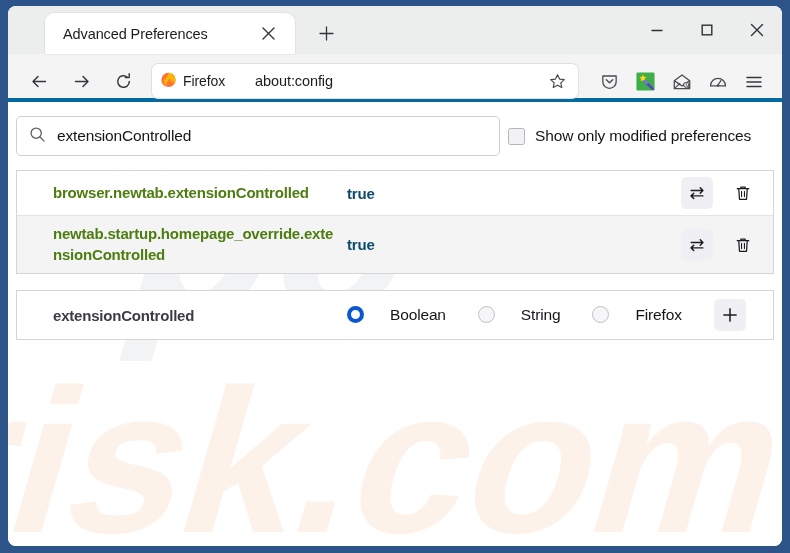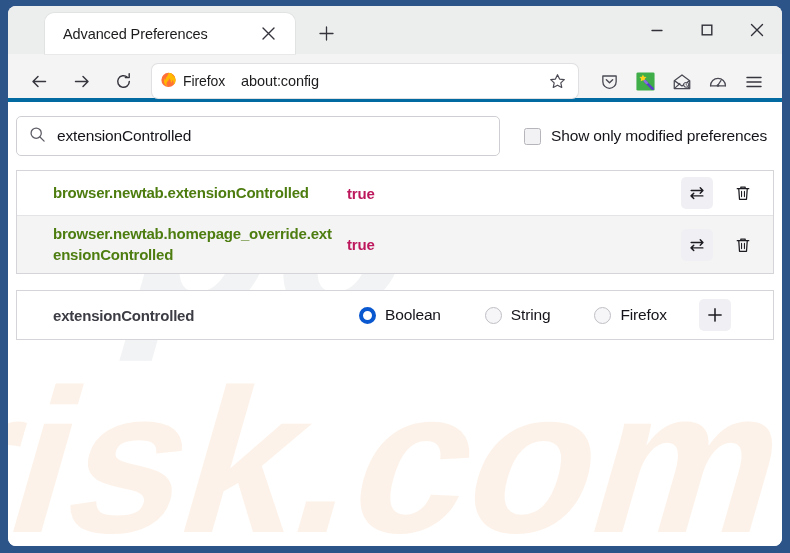--- a/index.html
+++ b/index.html
@@ -138,21 +138,21 @@
     flex: 0 0 auto;
   }
   #firefox-chip-label {
     font-size: 14px;
     color: #1c1c1e;
     letter-spacing: -0.1px;
   }
   #url-text {
     font-size: 14.5px;
     color: #1c1c1e;
-    margin-left: 8px;
+    margin-left: 22px;
     flex: 1 1 auto;
     white-space: nowrap;
     overflow: hidden;
     letter-spacing: -0.1px;
   }
   #bookmark-star { flex: 0 0 auto; width: 26px; height: 26px;
     display:flex; align-items:center; justify-content:center; }
 
   .tool-btn {
     width: 33px; height: 33px;
@@ -202,21 +202,21 @@
   #search-input-text {
     margin-left: 11px;
     font-size: 15.5px;
     color: #15141a;
     letter-spacing: -0.15px;
   }
 
   #modified-toggle {
     display: flex;
     align-items: center;
-    margin-left: 24px;
+    margin-left: 8px;
     flex: 0 0 auto;
   }
   #modified-checkbox {
     width: 17px; height: 17px;
     border: 1px solid #b5b5bb;
     border-radius: 2.5px;
     background: #f2f2f4;
     flex: 0 0 auto;
   }
   #modified-label {
@@ -254,21 +254,21 @@
     padding: 8px 8px 8px 36px;
     line-height: 1.38;
     word-break: break-word;
     letter-spacing: -0.2px;
   }
 
   .pref-value {
     flex: 1 1 auto;
     font-size: 15px;
     font-weight: bold;
-    color: #be185d;
+    color: #0c4a6e;
     letter-spacing: -0.2px;
   }
 
   .pref-actions {
     display: flex;
     align-items: center;
     gap: 14px;
     flex: 0 0 auto;
   }
   .icon-btn {
@@ -302,23 +302,22 @@
     letter-spacing: -0.2px;
   }
   #type-options {
     display: flex;
     align-items: center;
     gap: 32px;
     flex: 1 1 auto;
   }
   .radio-option {
     display: flex;
-    align-items: flex-end;
-    gap: 9px;
-    margin-left: 12px;
+    align-items: flex-start;
+    gap: 26px;
   }
   .radio-mark {
     width: 17px; height: 17px;
     border-radius: 50%;
     border: 1.6px solid #bfbfc6;
     background: #f6f6f8;
     flex: 0 0 auto;
   }
   .radio-option.selected .radio-mark {
     border: 4.5px solid #0a58d0;
@@ -498,21 +497,21 @@
                 <path d="M3.6 5.2 H16.4" stroke="#1c1c22" stroke-width="1.4" stroke-linecap="round"></path>
                 <path d="M7.6 5.0 V3.4 h4.8 V5.0" stroke="#1c1c22" stroke-width="1.4" stroke-linejoin="round"></path>
                 <path d="M5.3 5.4 L6.1 17 h7.8 L14.7 5.4" stroke="#1c1c22" stroke-width="1.4" stroke-linejoin="round"></path>
                 <path d="M8.4 8.2 V14 M11.6 8.2 V14" stroke="#1c1c22" stroke-width="1.2" stroke-linecap="round"></path>
               </svg>
             </span>
           </div>
         </div>
 
         <div class="pref-row alt">
-          <div class="pref-name">browser.newtab.homepage_override.extensionControlled</div>
+          <div class="pref-name">newtab.startup.homepage_override.extensionControlled</div>
           <div class="pref-value">true</div>
           <div class="pref-actions">
             <span class="icon-btn filled">
               <svg width="18" height="18" viewBox="0 0 20 20" fill="none" aria-hidden="true">
                 <path d="M3.5 7.2 H16.5 M13.6 4.2 L16.6 7.2 L13.6 10.2" stroke="#1c1c22" stroke-width="1.6" stroke-linecap="round" stroke-linejoin="round"></path>
                 <path d="M16.5 13.2 H3.5 M6.4 10.2 L3.4 13.2 L6.4 16.2" stroke="#1c1c22" stroke-width="1.6" stroke-linecap="round" stroke-linejoin="round"></path>
               </svg>
             </span>
             <span class="icon-btn">
               <svg width="18" height="18" viewBox="0 0 20 20" fill="none" aria-hidden="true">

